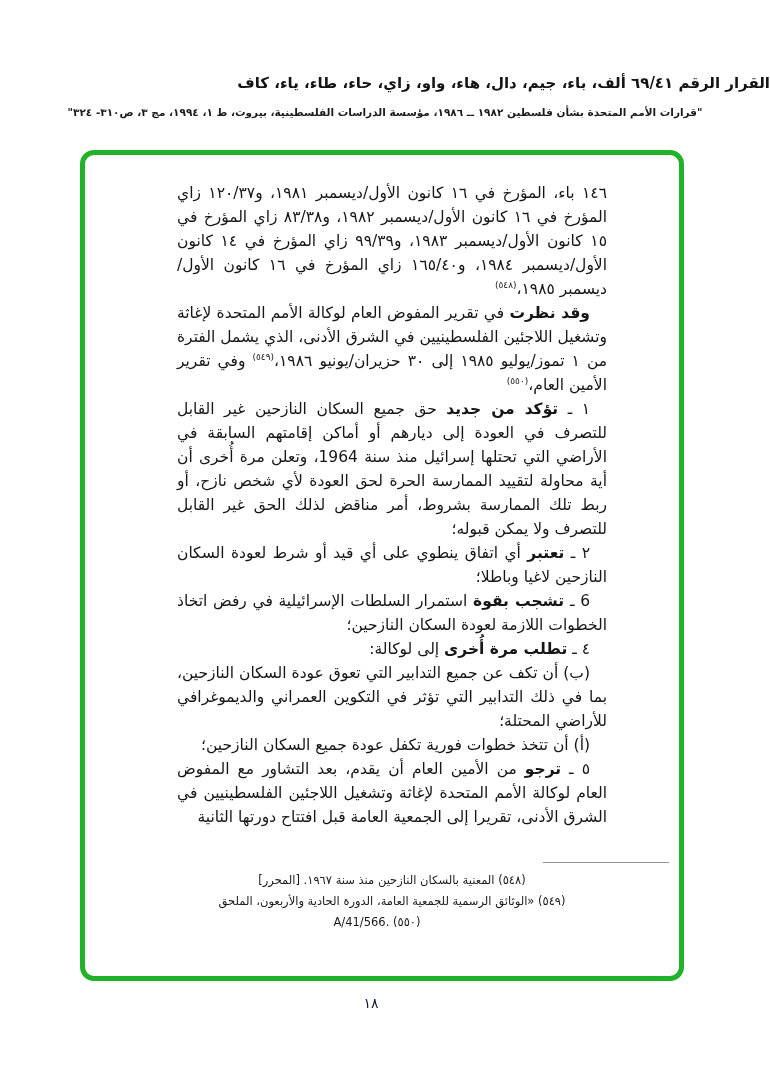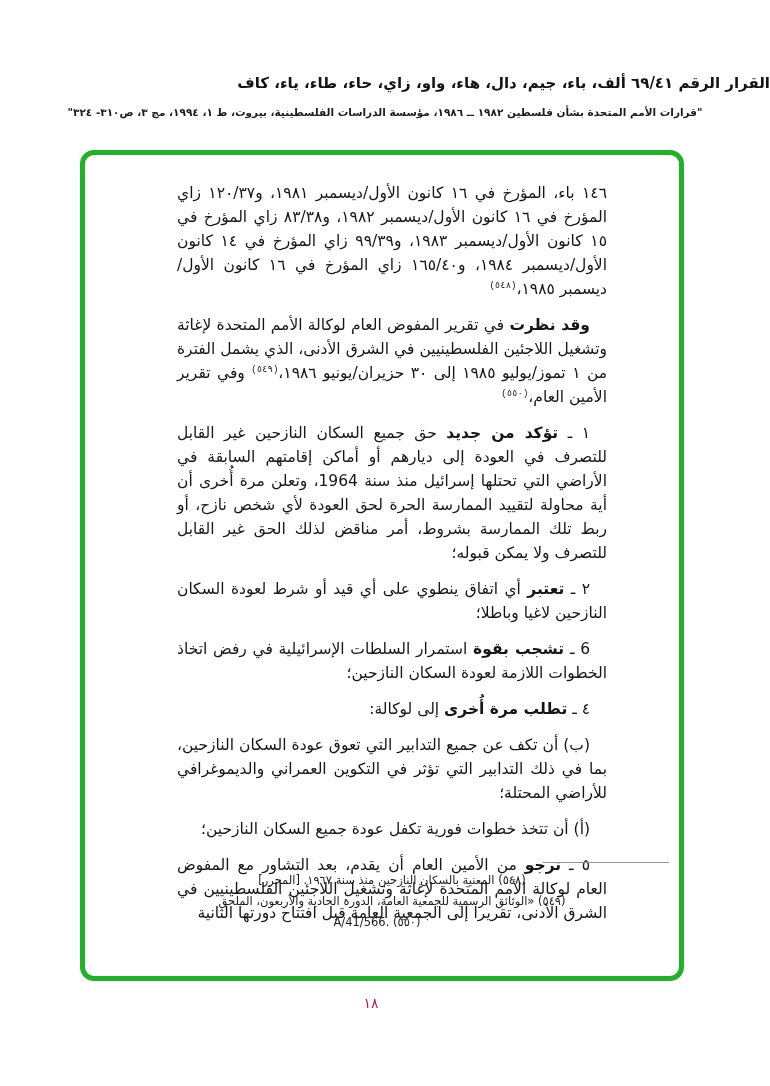--- a/index.html
+++ b/index.html
@@ -19,35 +19,35 @@
     position:absolute;left:80px;top:150px;width:604px;height:831px;
     box-sizing:border-box;border:5px solid #22b22a;border-radius:14px;
     background:#ffffff;
   }
   .body-text{
     position:absolute;top:26px;right:72px;left:92px;
     direction:rtl;text-align:justify;
     font-size:15.5px;line-height:24px;color:#161616;
   }
   .body-text p{margin:0;padding:0;}
-  .body-text p.indent{text-indent:17px;margin-top:12px;}
+  .body-text p.indent{text-indent:17px;}
   .b{font-weight:bold;}
-  sup.fn{font-size:9px;line-height:0;vertical-align:6px;font-family:Liberation Mono, monospace;}
+  sup.fn{font-size:9px;line-height:0;vertical-align:6px;}
   .footnotes{
     position:absolute;top:715px;right:72px;left:92px;
     direction:rtl;text-align:right;font-size:11.5px;line-height:21px;color:#1a1a1a;
   }
   .foot-rule{
     position:absolute;top:-8px;right:-62px;width:126px;height:0;
     border-top:1.5px solid #8f9496;
   }
   .fnote{margin:0;padding:0;text-align:center;}
   .page-num{
     position:absolute;top:995px;left:0;width:742px;text-align:center;
-    font-size:14px;direction:rtl;color:#be185d;
+    font-size:14px;direction:rtl;color:#0f172a;
   }
 </style>
 </head>
 <body>
 
 <div class="page-title">القرار الرقم ٦٩/٤١ ألف، باء، جيم، دال، هاء، واو، زاي، حاء، طاء، ياء، كاف</div>
 <div class="page-subtitle">"قرارات الأمم المتحدة بشأن فلسطين ١٩٨٢ ــ ١٩٨٦، مؤسسة الدراسات الفلسطينية، بيروت، ط ١، ١٩٩٤، مج ٣، ص٣١٠- ٣٢٤"</div>
 
 <div class="frame" style="border-color: rgb(34, 178, 42);">
   <div class="body-text">

